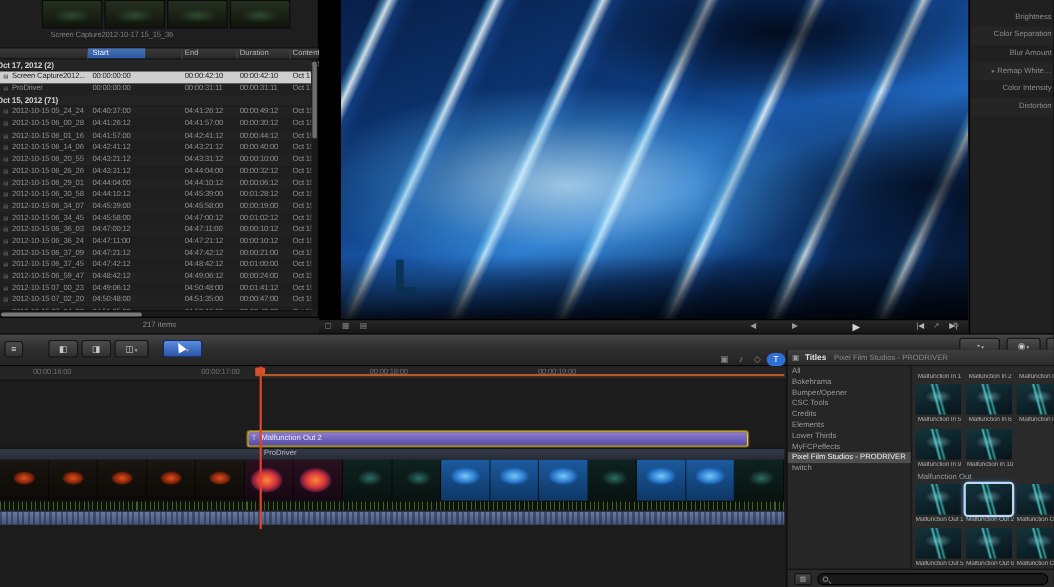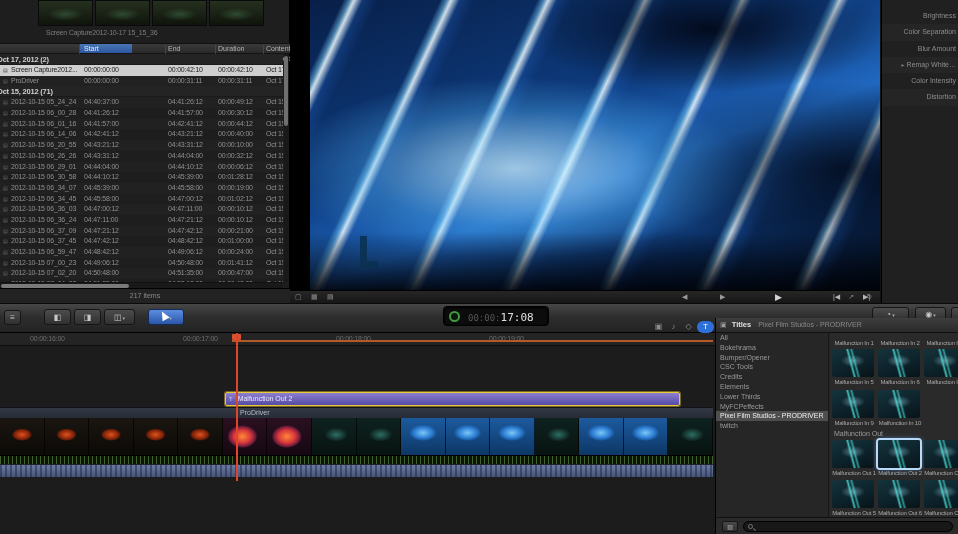--- a/index.html
+++ b/index.html
@@ -400,24 +400,20 @@
     </div>
   </div>
 
   <div class="abs toolbar">
     <div class="tb-btn" style="left:4px;top:6px;width:17px;height:15px;line-height:14px">≡</div>
     <div class="tb-btn" style="left:44px;top:5px;width:27px;height:16px;line-height:15px">◧</div>
     <div class="tb-btn" style="left:74px;top:5px;width:27px;height:16px;line-height:15px">◨</div>
     <div class="tb-btn" style="left:104px;top:5px;width:31px;height:16px;line-height:15px"><span>◫</span><span class="tb-caret">▾</span></div>
     <div class="tool-arrow"><span class="cursor-shape"></span><span class="tb-caret">▾</span></div>
 
-    <div class="dashboard">
-      <div class="dash-led"></div>
-      <div class="dash-tc"><span>00:00:</span><b>17:08</b></div>
-    </div>
 
     <span class="media-ic" style="left:652px">▣</span>
     <span class="media-ic" style="left:667px">♪</span>
     <span class="media-ic" style="left:682px">◇</span>
     <span class="media-ic active" style="left:697px">T</span>
 
     <div class="tb-btn" style="left:872px;top:3px;width:37px;height:14px;line-height:13px"><span>◔</span><span class="tb-caret">▾</span></div>
     <div class="tb-btn" style="left:915px;top:3px;width:31px;height:14px;line-height:13px"><span>◉</span><span class="tb-caret">▾</span></div>
     <div class="tb-btn" style="left:951px;top:3px;width:10px;height:14px"></div>
   </div>

